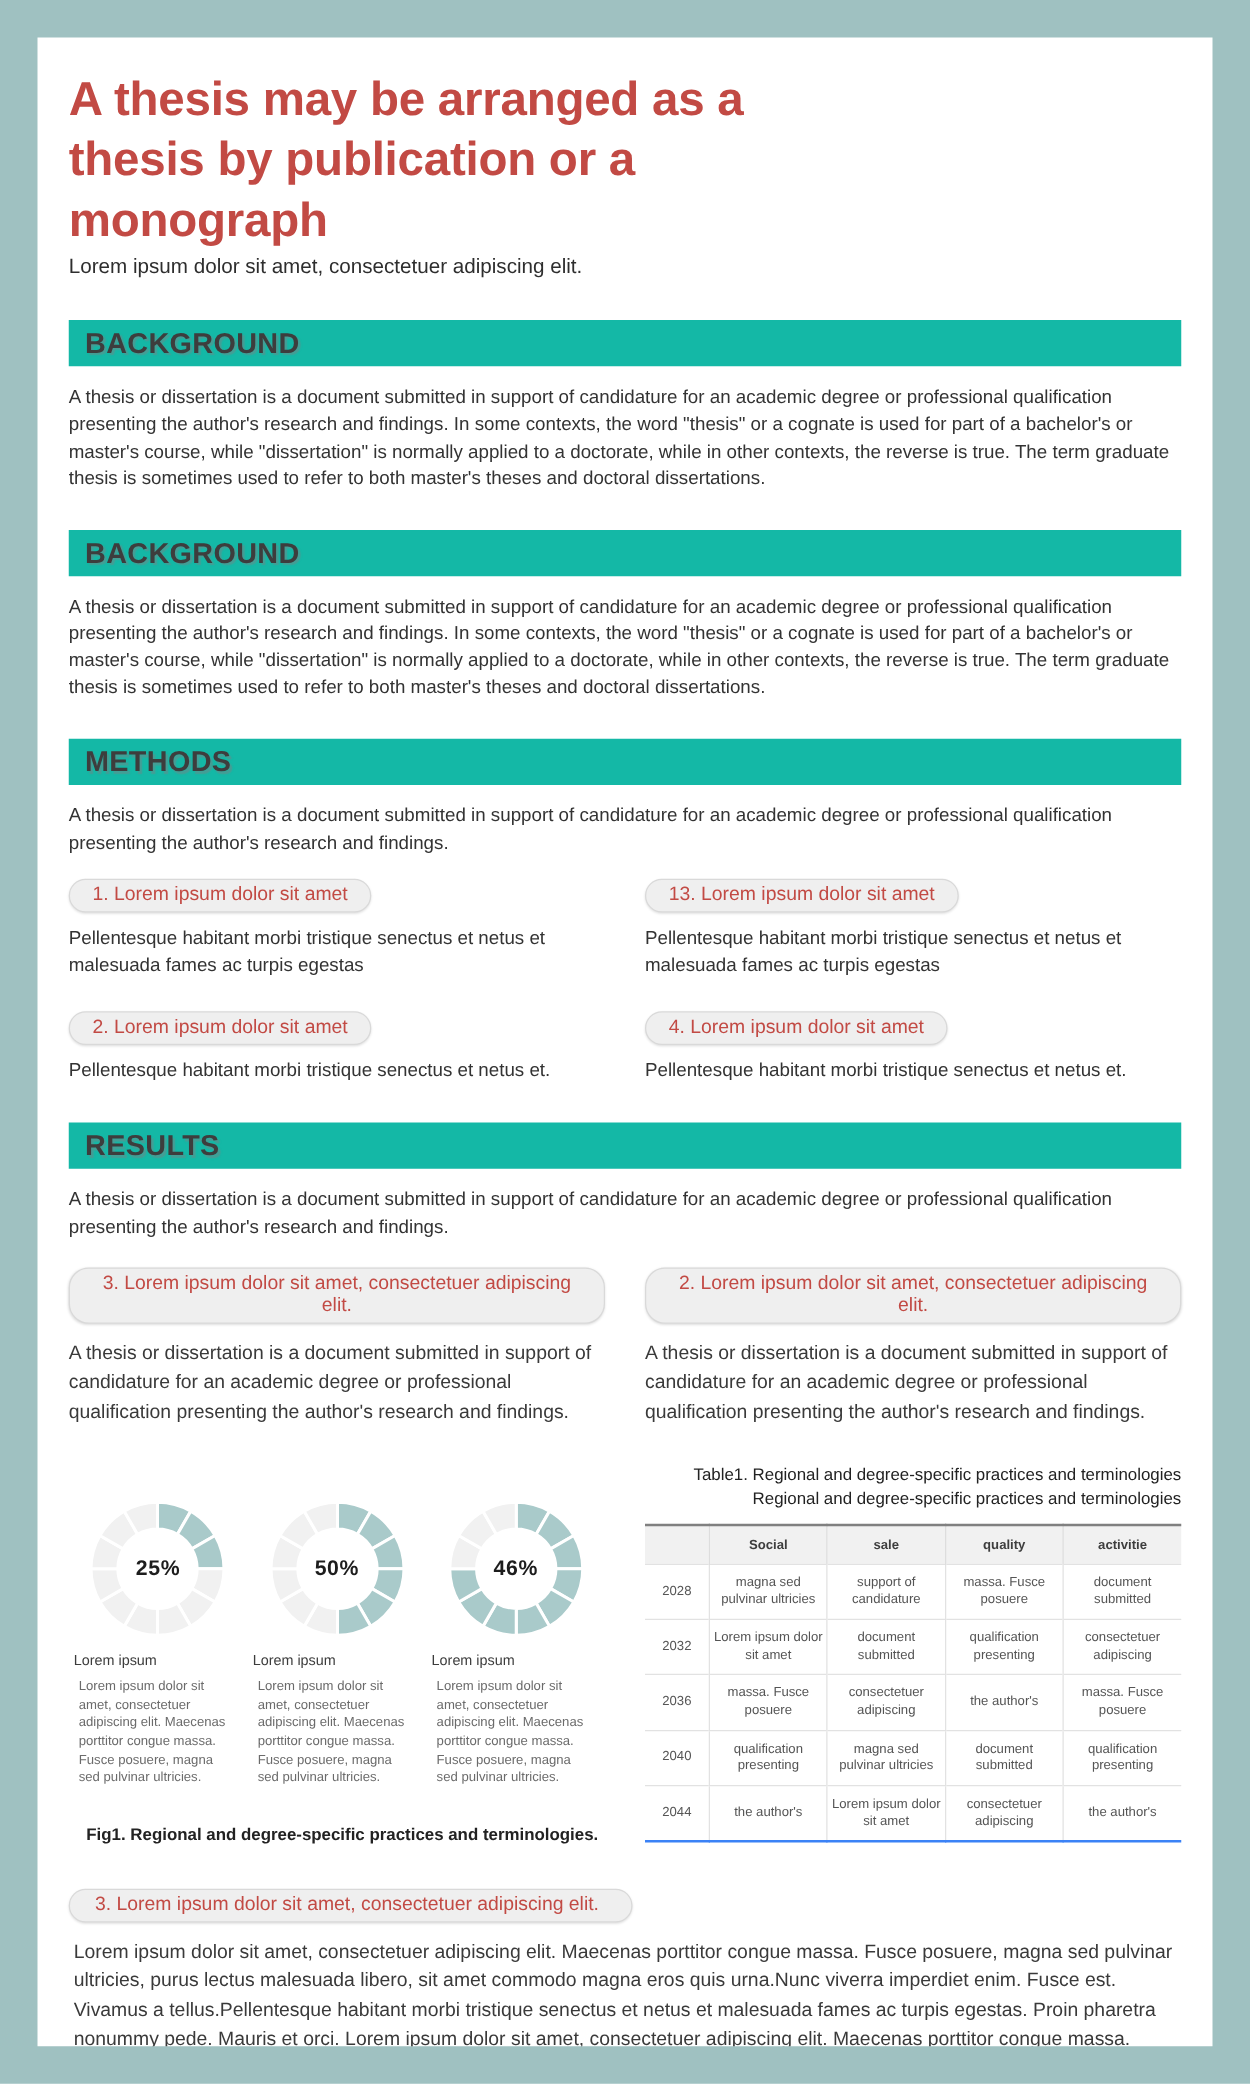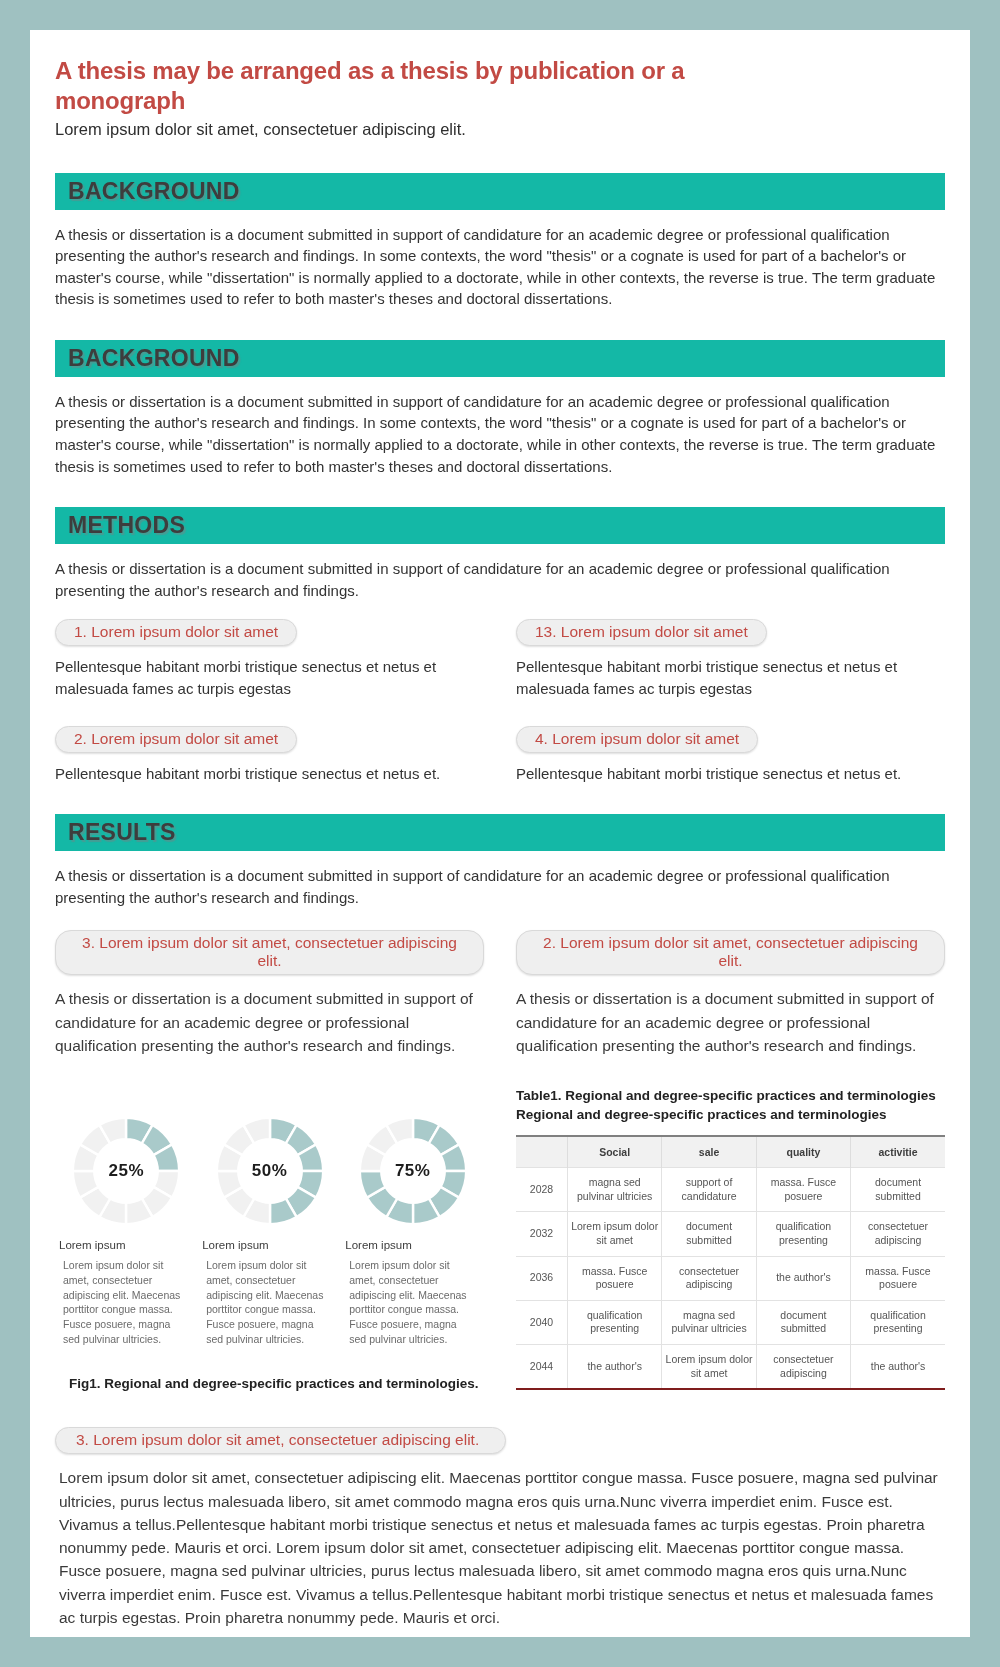--- a/index.html
+++ b/index.html
@@ -13,21 +13,21 @@
     color:#333;
   }
   .sheet {
     background:#ffffff;
     width:100%; height:100%;
     padding:26px 25px 40px 25px;
     overflow:hidden;
   }
   h1.title {
     color:#c24a44;
-    font-size:24px;
+    font-size:38px;
     line-height:1.27;
     font-weight:bold;
     max-width:650px;
     letter-spacing:-0.2px;
   }
   .subtitle { font-size:16.5px; line-height:1.55; color:#2e2e2e; }
   .bar {
     margin-top:30px;
     background:#14b8a6;
     height:37px;
@@ -61,29 +61,29 @@
   .donut-wrap { position:relative; width:112px; height:112px; margin:0 auto; }
   .donut-wrap svg { width:112px; height:112px; display:block; }
   .donut-label {
     position:absolute; inset:0;
     display:flex; align-items:center; justify-content:center;
     font-size:17px; font-weight:bold; color:#1d1d1d; letter-spacing:0.5px;
   }
   .donut-cap-title { margin-top:12px; font-size:11.5px; font-weight:normal; color:#3c3c3c; }
   .donut-cap-body { margin-top:7px; font-size:10.5px; line-height:1.4; color:#6b6b6b; padding:0 4px; }
   .fig-caption { margin-top:30px; font-size:13.5px; font-weight:bold; color:#222; padding-left:14px; }
-  .table-caption { font-size:13.5px; font-weight:bold; line-height:1.4; color:#222; }
+  .table-caption { font-size:13.5px; font-weight:normal; line-height:1.4; color:#222;text-align:right; }
   table.data {
     width:100%;
     border-collapse:collapse;
     margin-top:10px;
     font-size:10.5px;
     color:#555;
     border-top:2px solid #808080;
-    border-bottom:2px solid #7f1d1d;
+    border-bottom:2px solid #3b82f6;
   }
   table.data th {
     background:#f1f1f1;
     font-weight:bold;
     color:#3e3e3e;
     padding:9px 3px;
     text-align:center;
     border-left:1px solid #dddddd;
   }
   table.data td {
@@ -205,21 +205,21 @@
                 <path d="M117 60 A57 57 0 0 1 109.363448015713 88.5 L89.44486372867092 77 A34 34 0 0 0 94 60 Z" fill="#a9caca" stroke="#ffffff" stroke-width="2.6"></path>
                 <path d="M109.363448015713 88.5 A57 57 0 0 1 88.5 109.363448015713 L77 89.44486372867091 A34 34 0 0 0 89.44486372867092 77 Z" fill="#a9caca" stroke="#ffffff" stroke-width="2.6"></path>
                 <path d="M88.5 109.363448015713 A57 57 0 0 1 60 117 L60 94 A34 34 0 0 0 77 89.44486372867091 Z" fill="#a9caca" stroke="#ffffff" stroke-width="2.6"></path>
                 <path d="M60 117 A57 57 0 0 1 31.500000000000014 109.363448015713 L43.00000000000001 89.44486372867092 A34 34 0 0 0 60 94 Z" fill="#a9caca" stroke="#ffffff" stroke-width="2.6"></path>
                 <path d="M31.500000000000014 109.363448015713 A57 57 0 0 1 10.636551984286996 88.5 L30.555136271329083 77 A34 34 0 0 0 43.00000000000001 89.44486372867092 Z" fill="#a9caca" stroke="#ffffff" stroke-width="2.6"></path>
                 <path d="M10.636551984286996 88.5 A57 57 0 0 1 3 60.00000000000001 L26 60.00000000000001 A34 34 0 0 0 30.555136271329083 77 Z" fill="#a9caca" stroke="#ffffff" stroke-width="2.6"></path>
                 <path d="M3 60.00000000000001 A57 57 0 0 1 10.636551984287003 31.499999999999993 L30.555136271329086 43 A34 34 0 0 0 26 60.00000000000001 Z" fill="#f1f1f1" stroke="#ffffff" stroke-width="2.6"></path>
                 <path d="M10.636551984287003 31.499999999999993 A57 57 0 0 1 31.499999999999975 10.63655198428701 L42.999999999999986 30.555136271329097 A34 34 0 0 0 30.555136271329086 43 Z" fill="#f1f1f1" stroke="#ffffff" stroke-width="2.6"></path>
                 <path d="M31.499999999999975 10.63655198428701 A57 57 0 0 1 59.99999999999999 3 L59.99999999999999 26 A34 34 0 0 0 42.999999999999986 30.555136271329097 Z" fill="#f1f1f1" stroke="#ffffff" stroke-width="2.6"></path>
               </svg>
-            <div class="donut-label">75%</div>
+            <div class="donut-label">46%</div>
           </div>
           <div class="donut-cap-title">Lorem ipsum</div>
           <div class="donut-cap-body">Lorem ipsum dolor sit amet, consectetuer adipiscing elit. Maecenas porttitor congue massa. Fusce posuere, magna sed pulvinar ultricies.</div>
         </div>
       </div>
       <div class="fig-caption">Fig1. Regional and degree-specific practices and terminologies.</div>
     </div>
 
     <div>
       <div class="table-caption">Table1. Regional and degree-specific practices and terminologies Regional and degree-specific practices and terminologies</div>

